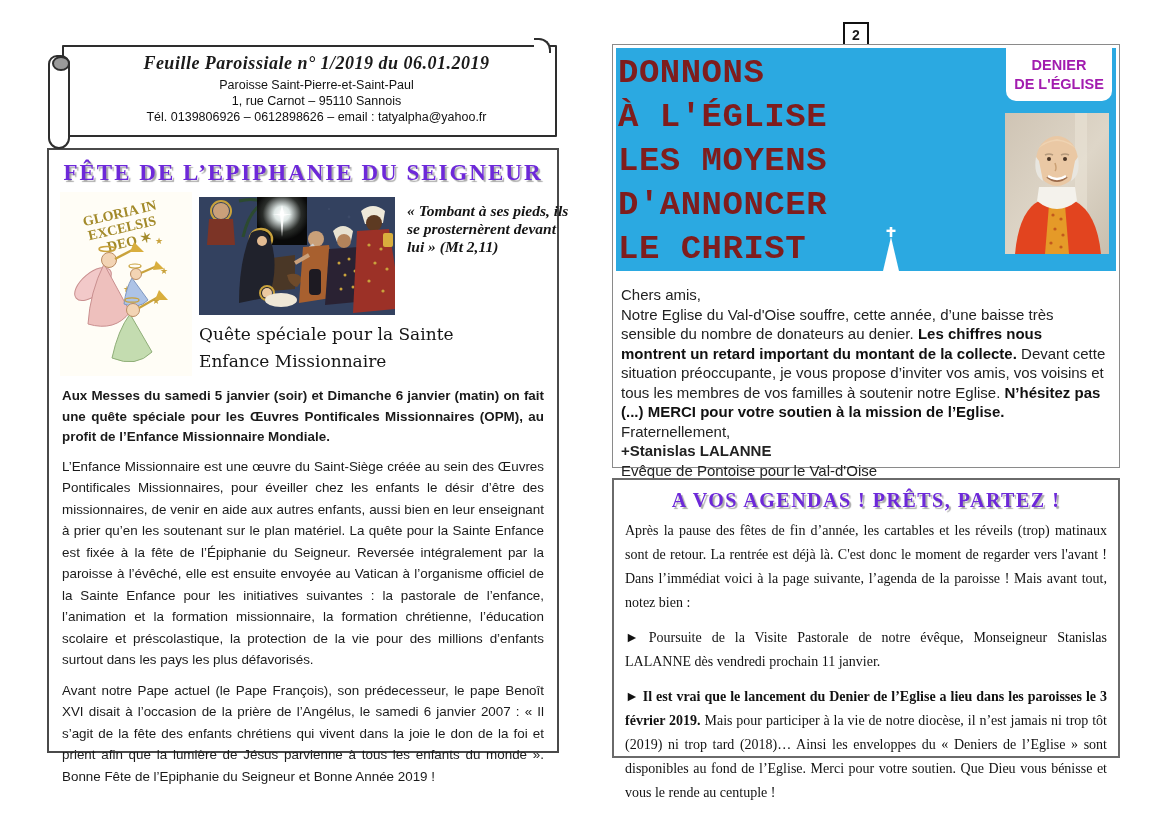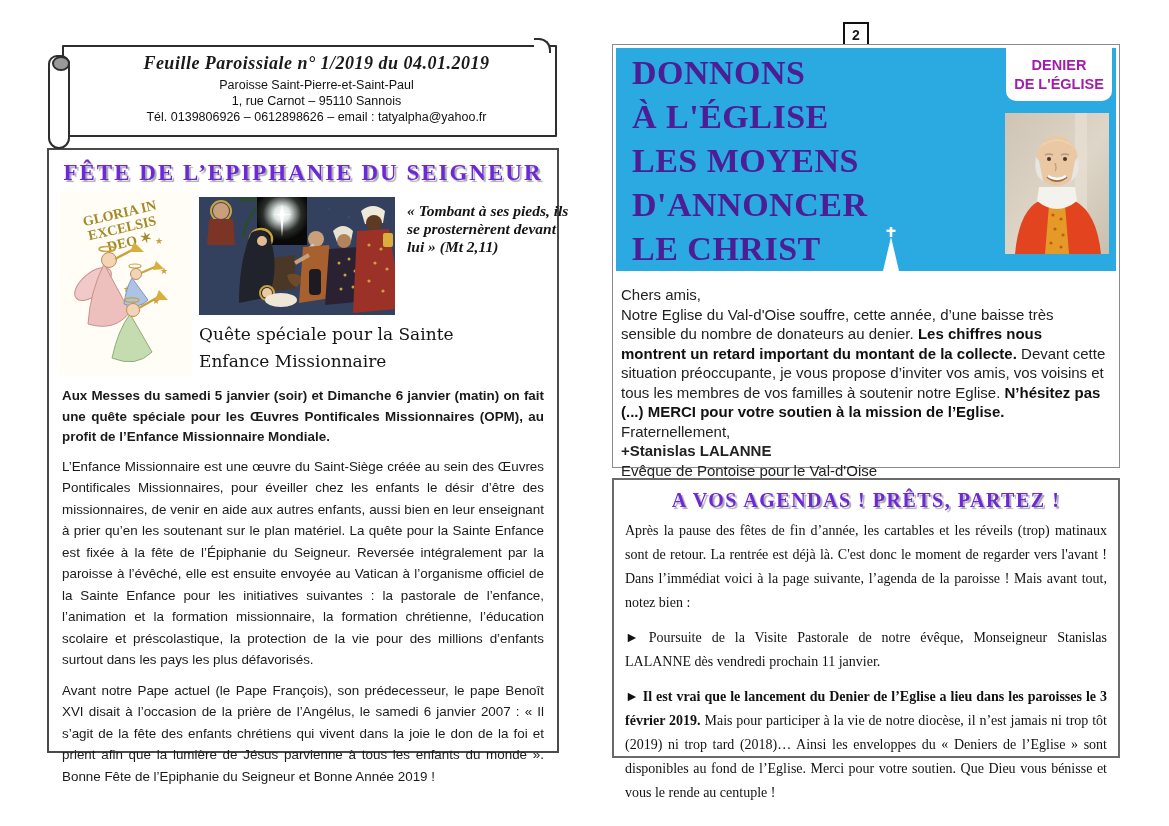--- a/index.html
+++ b/index.html
@@ -71,22 +71,22 @@
   
   .denier-box{
     position:absolute;left:612px;top:44px;width:508px;height:424px;
     border:1px solid #8a8a8a;box-sizing:border-box;background:#fff;
   }
   .banner{
     position:absolute;left:3px;top:3px;right:3px;height:223px;
     background:#2BA9E1;overflow:hidden;
   }
   .banner-line{
-    color:#4c1d95;font-weight:bold;font-size:34px;line-height:44px;
-    letter-spacing:.5px;padding-left:16px;font-family:Liberation Serif, serif;
+    color:#7f1d1d;font-weight:bold;font-size:34px;line-height:44px;
+    letter-spacing:.5px;padding-left:2px;font-family:Liberation Mono, monospace;
   }
   .banner-text{position:absolute;left:0;top:3px;}
   .badge{
     position:absolute;right:4px;top:0;width:106px;height:53px;
     background:#fff;border-radius:0 0 10px 10px;text-align:center;
     color:#a21caf;font-weight:bold;font-size:14.5px;line-height:19px;padding-top:8px;
     box-sizing:border-box;
   }
   .bishop-photo{position:absolute;right:7px;top:65px;width:104px;height:141px;}
   .spire{position:absolute;left:258px;bottom:0;width:34px;height:46px;}
@@ -107,21 +107,21 @@
     text-align:justify;margin:0 0 11px 0;color:#111;
   }
   .rich b{font-weight:bold;}
 </style>
 </head>
 <body>
 
 <div class="masthead">
   <div class="scroll-curl"></div>
   <div class="paper">
-    <div class="masthead-title">Feuille Paroissiale n° 1/2019 du 04.01.2019</div>
+    <div class="masthead-title">Feuille Paroissiale n° 1/2019 du 06.01.2019</div>
     <div class="masthead-line">Paroisse Saint-Pierre-et-Saint-Paul</div>
     <div class="masthead-line">1, rue Carnot – 95110 Sannois</div>
     <div class="masthead-line">Tél. 0139806926 – 0612898626 – email : tatyalpha@yahoo.fr</div>
   </div>
   <div class="scroll-pole">
     <div class="scroll-pole-cap"></div>
   </div>
 </div>
 
 <div class="page-num">2</div>

